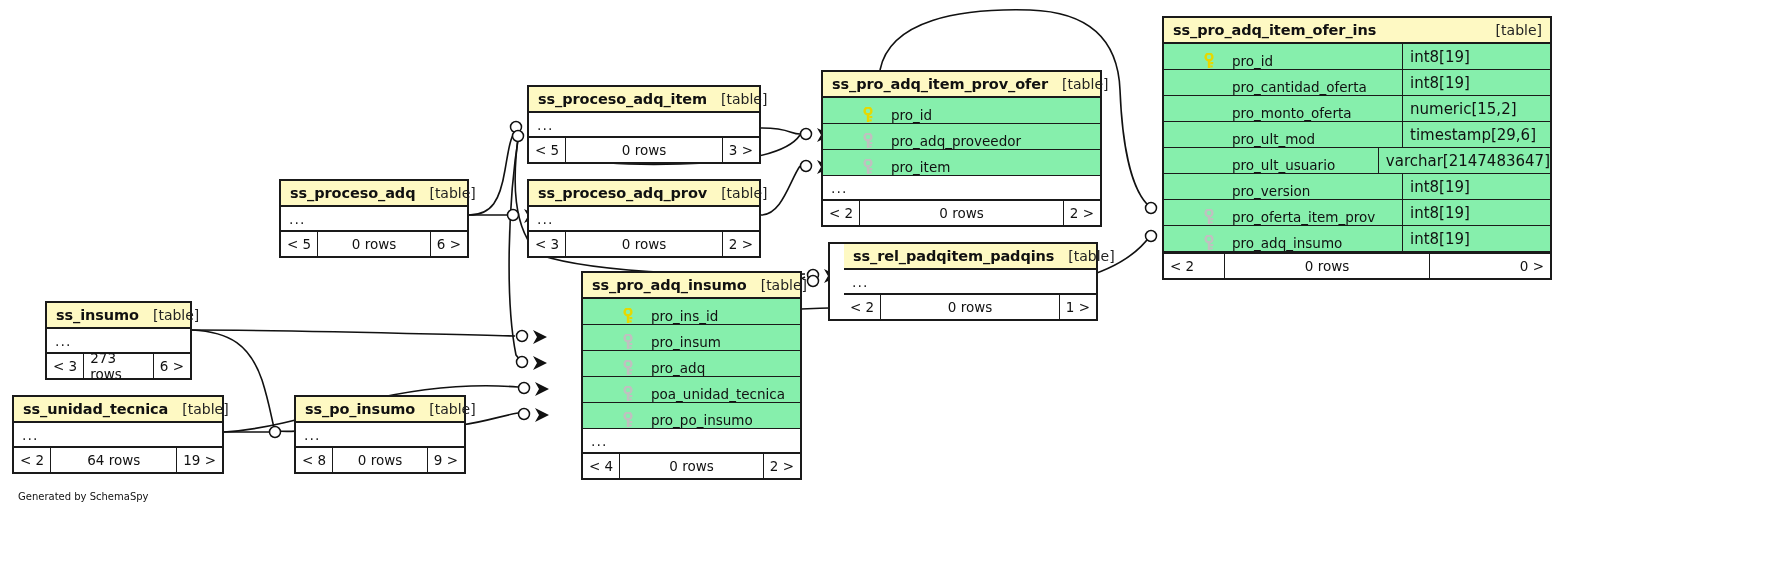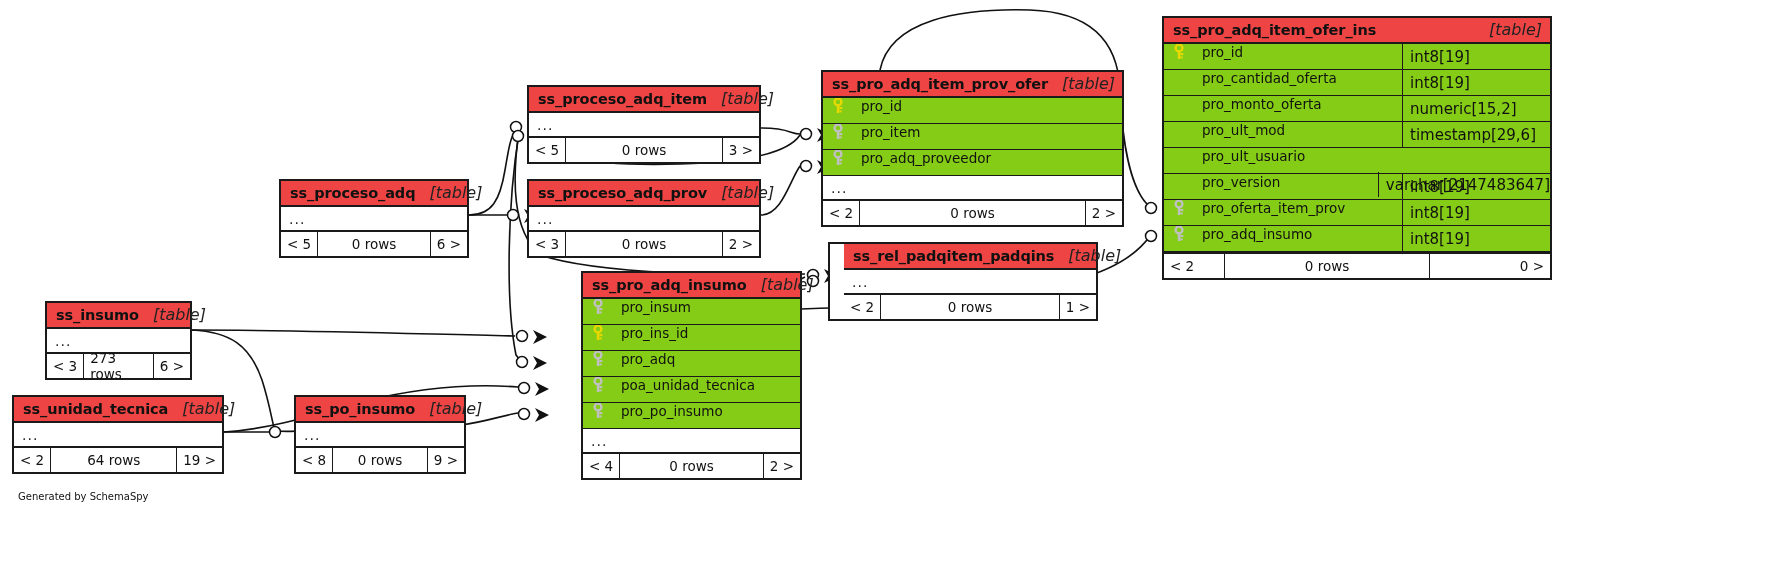--- a/index.html
+++ b/index.html
@@ -31,45 +31,45 @@
     position: absolute;
     background: #ffffff;
     border: 2px solid #1a1a1a;
     box-sizing: border-box;
     z-index: 5;
   }
   .tbl-title {
     display: flex;
     align-items: center;
     justify-content: space-between;
-    background: #ef4444;
+    background: #fef9c3;
     border-bottom: 2px solid #1a1a1a;
     padding: 3px 8px 4px 9px;
     box-sizing: border-box;
     height: 26px;
   }
   .tbl-title .tname {
     font-weight: bold;
     font-size: 14.5px;
     color: #111111;
     letter-spacing: -0.1px;
   }
   .tbl-title .ttype {
-    font-size: 16px;
+    font-size: 14px;
     color: #222222;
     padding-left: 14px;
-    font-style: italic;
   }
   .col-row {
     display: flex;
-    align-items: flex-start;
+    align-items: flex-end;
     border-bottom: 1.5px solid #1a1a1a;
     height: 26px;
     box-sizing: border-box;
-    background: #84cc16;
+    background: #86efac;
+    padding-left: 30px;
   }
   .col-row:last-of-type { border-bottom: none; }
   .col-name {
     flex: 1 1 auto;
     display: flex;
     align-items: center;
     padding-left: 8px;
     font-size: 13.5px;
     color: #111111;
     box-sizing: border-box;
@@ -284,21 +284,21 @@
           </span>
           <span class="col-type" style="min-width: 148px;">int8[19]</span>
         </div>
         <div style="height:0;border-bottom:2px solid #1a1a1a;"></div>
         <div class="tbl-foot">
           <span class="fcell f-left" style="min-width: 60px;">&lt; 2</span>
           <span class="fcell f-mid">0 rows</span>
           <span class="fcell f-right" style="min-width: 120px;">0 &gt;</span>
         </div>
       </div>
-      <div class="table-node" style="left: 821px; top: 70px; width: 303px;">
+      <div class="table-node" style="left: 821px; top: 70px; width: 281px;">
         <div class="tbl-title">
           <span class="tname">ss_pro_adq_item_prov_ofer</span>
           <span class="ttype">[table]</span>
         </div>
         <div class="col-row">
           <span class="col-name">
             <span class="keyicon"><svg width="14" height="16" viewBox="0 0 14 16" xmlns="http://www.w3.org/2000/svg">
                 <circle cx="7" cy="4" r="3.4" fill="none" stroke="#e6d800" stroke-width="2.4"></circle>
                 <rect x="5.8" y="6" width="2.5" height="9" fill="#e6d800"></rect>
                 <rect x="8.3" y="9" width="3" height="2.1" fill="#e6d800"></rect>
@@ -308,34 +308,34 @@
           </span>
         </div>
         <div class="col-row">
           <span class="col-name">
             <span class="keyicon"><svg width="14" height="16" viewBox="0 0 14 16" xmlns="http://www.w3.org/2000/svg">
                 <circle cx="7" cy="4" r="3.4" fill="none" stroke="#c0c0c0" stroke-width="2.4"></circle>
                 <rect x="5.8" y="6" width="2.5" height="9" fill="#c0c0c0"></rect>
                 <rect x="8.3" y="9" width="3" height="2.1" fill="#c0c0c0"></rect>
                 <rect x="8.3" y="12.4" width="2.4" height="2" fill="#c0c0c0"></rect>
               </svg></span>
+            <span>pro_adq_proveedor</span>
+          </span>
+        </div>
+        <div class="col-row">
+          <span class="col-name">
+            <span class="keyicon"><svg width="14" height="16" viewBox="0 0 14 16" xmlns="http://www.w3.org/2000/svg">
+                <circle cx="7" cy="4" r="3.4" fill="none" stroke="#c0c0c0" stroke-width="2.4"></circle>
+                <rect x="5.8" y="6" width="2.5" height="9" fill="#c0c0c0"></rect>
+                <rect x="8.3" y="9" width="3" height="2.1" fill="#c0c0c0"></rect>
+                <rect x="8.3" y="12.4" width="2.4" height="2" fill="#c0c0c0"></rect>
+              </svg></span>
             <span>pro_item</span>
           </span>
         </div>
-        <div class="col-row">
-          <span class="col-name">
-            <span class="keyicon"><svg width="14" height="16" viewBox="0 0 14 16" xmlns="http://www.w3.org/2000/svg">
-                <circle cx="7" cy="4" r="3.4" fill="none" stroke="#c0c0c0" stroke-width="2.4"></circle>
-                <rect x="5.8" y="6" width="2.5" height="9" fill="#c0c0c0"></rect>
-                <rect x="8.3" y="9" width="3" height="2.1" fill="#c0c0c0"></rect>
-                <rect x="8.3" y="12.4" width="2.4" height="2" fill="#c0c0c0"></rect>
-              </svg></span>
-            <span>pro_adq_proveedor</span>
-          </span>
-        </div>
         <div class="ellipsis-row">...</div>
         <div class="tbl-foot">
           <span class="fcell f-left">&lt; 2</span>
           <span class="fcell f-mid">0 rows</span>
           <span class="fcell f-right">2 &gt;</span>
         </div>
       </div>
       <div class="table-node" style="left: 527px; top: 85px; width: 234px;">
         <div class="tbl-title">
           <span class="tname">ss_proceso_adq_item</span>
@@ -381,51 +381,51 @@
         <div class="tbl-foot">
           <span class="fcell f-left">&lt; 2</span>
           <span class="fcell f-mid">0 rows</span>
           <span class="fcell f-right">1 &gt;</span>
         </div>
       </div>
       <div class="table-node" style="left: 534px; top: 271px; width: 221px; margin-left: 47px;">
         <div class="tbl-title">
           <span class="tname">ss_pro_adq_insumo</span>
           <span class="ttype">[table]</span>
-        </div>
-        <div class="col-row">
-          <span class="col-name">
-            <span class="keyicon"><svg width="14" height="16" viewBox="0 0 14 16" xmlns="http://www.w3.org/2000/svg">
-                <circle cx="7" cy="4" r="3.4" fill="none" stroke="#c0c0c0" stroke-width="2.4"></circle>
-                <rect x="5.8" y="6" width="2.5" height="9" fill="#c0c0c0"></rect>
-                <rect x="8.3" y="9" width="3" height="2.1" fill="#c0c0c0"></rect>
-                <rect x="8.3" y="12.4" width="2.4" height="2" fill="#c0c0c0"></rect>
-              </svg></span>
-            <span>pro_insum</span>
-          </span>
         </div>
         <div class="col-row">
           <span class="col-name">
             <span class="keyicon"><svg width="14" height="16" viewBox="0 0 14 16" xmlns="http://www.w3.org/2000/svg">
                 <circle cx="7" cy="4" r="3.4" fill="none" stroke="#e6d800" stroke-width="2.4"></circle>
                 <rect x="5.8" y="6" width="2.5" height="9" fill="#e6d800"></rect>
                 <rect x="8.3" y="9" width="3" height="2.1" fill="#e6d800"></rect>
                 <rect x="8.3" y="12.4" width="2.4" height="2" fill="#e6d800"></rect>
               </svg></span>
             <span>pro_ins_id</span>
           </span>
         </div>
         <div class="col-row">
           <span class="col-name">
             <span class="keyicon"><svg width="14" height="16" viewBox="0 0 14 16" xmlns="http://www.w3.org/2000/svg">
                 <circle cx="7" cy="4" r="3.4" fill="none" stroke="#c0c0c0" stroke-width="2.4"></circle>
                 <rect x="5.8" y="6" width="2.5" height="9" fill="#c0c0c0"></rect>
                 <rect x="8.3" y="9" width="3" height="2.1" fill="#c0c0c0"></rect>
                 <rect x="8.3" y="12.4" width="2.4" height="2" fill="#c0c0c0"></rect>
               </svg></span>
+            <span>pro_insum</span>
+          </span>
+        </div>
+        <div class="col-row">
+          <span class="col-name">
+            <span class="keyicon"><svg width="14" height="16" viewBox="0 0 14 16" xmlns="http://www.w3.org/2000/svg">
+                <circle cx="7" cy="4" r="3.4" fill="none" stroke="#c0c0c0" stroke-width="2.4"></circle>
+                <rect x="5.8" y="6" width="2.5" height="9" fill="#c0c0c0"></rect>
+                <rect x="8.3" y="9" width="3" height="2.1" fill="#c0c0c0"></rect>
+                <rect x="8.3" y="12.4" width="2.4" height="2" fill="#c0c0c0"></rect>
+              </svg></span>
             <span>pro_adq</span>
           </span>
         </div>
         <div class="col-row">
           <span class="col-name">
             <span class="keyicon"><svg width="14" height="16" viewBox="0 0 14 16" xmlns="http://www.w3.org/2000/svg">
                 <circle cx="7" cy="4" r="3.4" fill="none" stroke="#c0c0c0" stroke-width="2.4"></circle>
                 <rect x="5.8" y="6" width="2.5" height="9" fill="#c0c0c0"></rect>
                 <rect x="8.3" y="9" width="3" height="2.1" fill="#c0c0c0"></rect>
                 <rect x="8.3" y="12.4" width="2.4" height="2" fill="#c0c0c0"></rect>

